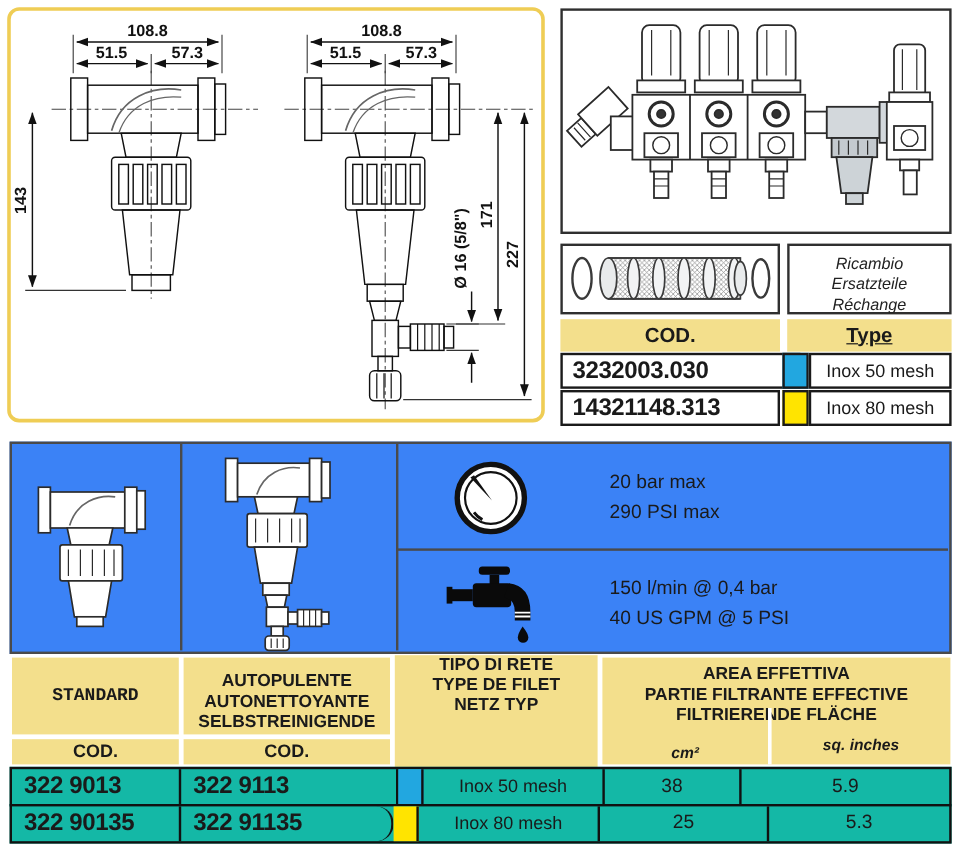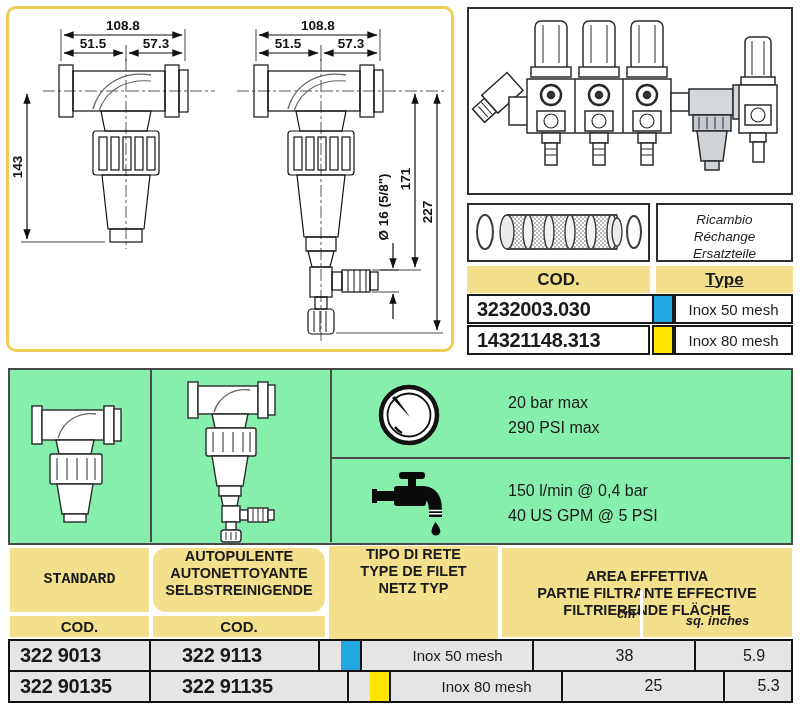--- a/index.html
+++ b/index.html
@@ -19,31 +19,31 @@
 
   .ric-h{background:#f3df8c;font-weight:bold;font-size:17px;display:flex;align-items:center;justify-content:center;}
   .ric-h-cod{left:467px;top:266px;width:183px;height:27px;}
   .ric-h-type{left:656px;top:266px;width:137px;height:27px;text-decoration:underline;}
   .ric-cod{border:2.5px solid #1a1a1a;background:#fff;font-weight:bold;font-size:20px;display:flex;align-items:center;padding-left:8px;letter-spacing:-0.3px;}
   .ric-swatch{border:2.5px solid #1a1a1a;}
   .ric-type{border:2.5px solid #1a1a1a;background:#fff;font-size:15px;display:flex;align-items:center;justify-content:center;}
 
   
   .main-table{left:8px;top:368px;width:785px;height:334px;}
-  .spec-area{left:0;top:0;width:785px;height:177px;border:2.5px solid #4a4a4a;background:#86efac;}
+  .spec-area{left:0;top:0;width:785px;height:177px;border:2.5px solid #4a4a4a;background:#3b82f6;}
   .vline{background:#4a4a4a;width:2px;}
   .hline{background:#4a4a4a;height:2px;}
   .spec-text{font-size:16px;line-height:25px;}
 
   .hd{background:#f3df8c;font-weight:bold;text-align:center;}
   .hd-main{font-size:14.5px;line-height:17px;}
   .hd-sub{font-size:15px;display:flex;align-items:center;justify-content:center;}
   .hd-it{font-style:italic;font-weight:bold;font-size:13px;}
 
-  .drow{left:0;width:785px;height:33px;border:2.5px solid #111;background:#e5e5e5;display:flex;gap:21px;}
+  .drow{left:0;width:785px;height:33px;border:2.5px solid #111;background:#14b8a6;display:flex;}
   .dcell{box-sizing:border-box;display:flex;align-items:center;}
   .dcode{font-weight:bold;font-size:20px;padding-left:10px;letter-spacing:-0.3px;}
   .dsep{border-right:2.5px solid #111;}
   .dcenter{justify-content:center;font-size:16px;}
   .dtype{justify-content:center;font-size:15px;}
 
   svg text{font-family:"Liberation Sans",sans-serif;}
   .dimtxt{font-size:13.5px;font-weight:bold;fill:#111;}
 </style>
 </head>
@@ -231,22 +231,22 @@
       <ellipse cx="122" cy="27" rx="5" ry="17" fill="#f2f3f4"></ellipse>
       <ellipse cx="143" cy="27" rx="5" ry="17" fill="#f2f3f4"></ellipse>
       <ellipse cx="148" cy="27" rx="5" ry="14" fill="#e9ebec"></ellipse>
       <ellipse cx="165" cy="27" rx="7" ry="16" stroke-width="2"></ellipse>
     </g>
   </svg>
 </div>
 
 <div class="abs ricambio-labels">
   <div>Ricambio</div>
+  <div>Ersatzteile</div>
   <div>Réchange</div>
-  <div>Ersatzteile</div>
 </div>
 
 <div class="abs ric-h ric-h-cod">COD.</div>
 <div class="abs ric-h ric-h-type">Type</div>
 
 <div class="abs ric-cod" style="left:467px;top:294px;width:200px;height:30px;">3232003.030</div>
 <div class="abs ric-swatch" style="left: 652px; top: 294px; width: 22px; height: 30px; background-color: rgb(34, 167, 224);"></div>
 <div class="abs ric-type" style="left:674px;top:294px;width:119px;height:30px;">Inox 50 mesh</div>
 
 <div class="abs ric-cod" style="left:467px;top:325px;width:183px;height:30px;">14321148.313</div>
@@ -324,51 +324,51 @@
     </svg>
     <div class="abs spec-text" style="left:498px;top:108px;">
       <div>150 l/min @ 0,4 bar</div>
       <div>40 US GPM @ 5 PSI</div>
     </div>
   </div>
 
   <div class="abs hd hd-main" style="left:2px;top:180px;width:139px;height:64px;line-height:64px;font-size:15px;font-family:Liberation Mono, monospace;">STANDARD</div>
   <div class="abs hd hd-sub" style="left:2px;top:248px;width:139px;height:21px;">COD.</div>
 
-  <div class="abs hd hd-main" style="left:145px;top:180px;width:172px;height:64px;padding-top:0;border-radius:13px;">
+  <div class="abs hd hd-main" style="left:145px;top:180px;width:172px;height:64px;padding-top:12px;">
     <div>AUTOPULENTE</div>
     <div>AUTONETTOYANTE</div>
     <div>SELBSTREINIGENDE</div>
   </div>
   <div class="abs hd hd-sub" style="left:145px;top:248px;width:172px;height:21px;">COD.</div>
 
   <div class="abs hd hd-main" style="left:321px;top:178px;width:169px;height:106px;">
     <div>TIPO DI RETE</div>
     <div>TYPE DE FILET</div>
     <div>NETZ TYP</div>
   </div>
 
-  <div class="abs hd hd-main" style="left:494px;top:180px;width:290px;height:89px;padding-top:20px;">
+  <div class="abs hd hd-main" style="left:494px;top:180px;width:290px;height:89px;padding-top:6px;">
     <div>AREA EFFETTIVA</div>
     <div>PARTIE FILTRANTE EFFECTIVE</div>
     <div>FILTRIERENDE FLÄCHE</div>
     <div class="abs" style="left:138px;top:42px;width:3px;height:47px;background:#fff;"></div>
-    <div class="abs hd-it" style="left:0;top:57px;width:138px;text-align:right;">cm²</div>
+    <div class="abs hd-it" style="left:0;top:71px;width:138px;">cm²</div>
     <div class="abs hd-it" style="left:141px;top:64px;width:149px;">sq. inches</div>
   </div>
 
   <div class="abs drow" style="top:271px;">
     <div class="dcell dcode dsep" style="width:141px;">322 9013</div>
-    <div class="dcell dcode dsep" style="width:148px;">322 9113</div>
+    <div class="dcell dcode dsep" style="width:181px;">322 9113</div>
     <div class="dcell dsep" style="width: 21px; background-color: rgb(34, 167, 224);"></div>
     <div class="dcell dtype dsep" style="width:151px;">Inox 50 mesh</div>
-    <div class="dcell dcenter dsep" style="width:141px;">38</div>
+    <div class="dcell dcenter dsep" style="width:114px;">38</div>
     <div class="dcell dcenter" style="flex:1;">5.9</div>
   </div>
   <div class="abs drow" style="top:301.5px;">
     <div class="dcell dcode dsep" style="width:141px;">322 90135</div>
-    <div class="dcell dcode dsep" style="width:177px;">322 91135</div>
+    <div class="dcell dcode dsep" style="width:177px;border-radius:14px;">322 91135</div>
     <div class="dcell dsep" style="width: 21px; background-color: rgb(255, 228, 0);"></div>
     <div class="dcell dtype dsep" style="width:151px;">Inox 80 mesh</div>
     <div class="dcell dcenter dsep" style="width:141px;">25</div>
     <div class="dcell dcenter" style="flex:1;">5.3</div>
   </div>
 </div>
 
 </body></html>

